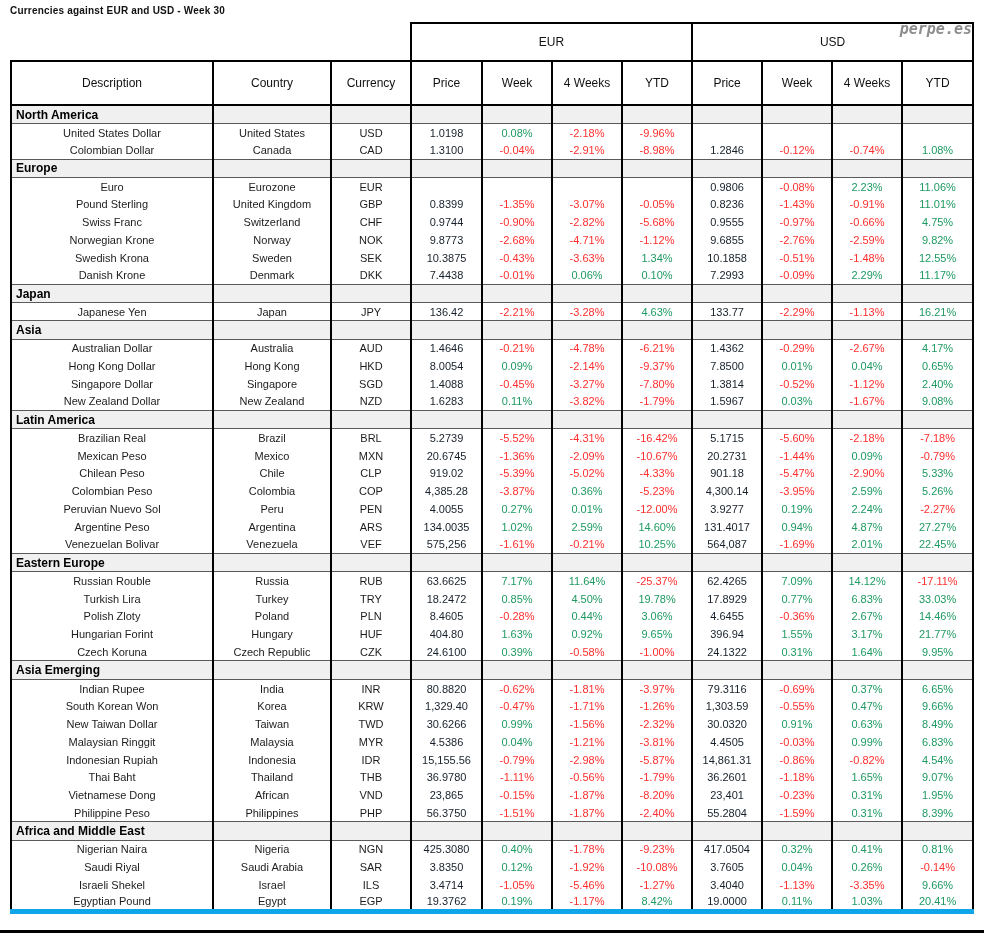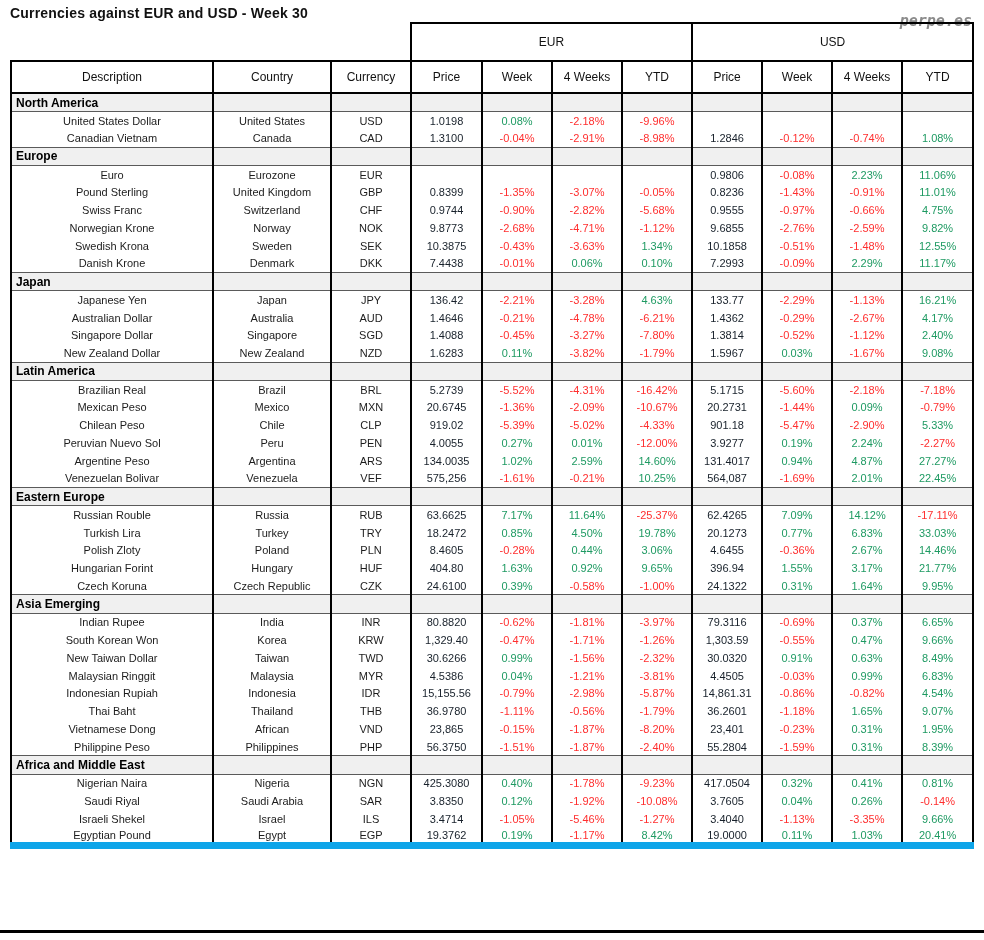--- a/index.html
+++ b/index.html
@@ -6,25 +6,25 @@
   html, body { margin: 0; padding: 0; }
   body {
     width: 984px; height: 940px;
     background: #ffffff;
     font-family: "Liberation Sans", sans-serif;
     position: relative;
     overflow: hidden;
   }
   .page-title {
     position: absolute; left: 10px; top: 5px;
-    font-size: 14px; font-weight: bold; color: #111111;
+    font-size: 10px; font-weight: bold; color: #111111;
     letter-spacing: 0.2px;
   }
   .brand {
-    position: absolute; right: 12px; top: 12px;
+    position: absolute; right: 12px; top: 20px;
     font-size: 15px; font-weight: bold; font-style: italic;
     color: #8c8c8c;
     font-family: "DejaVu Sans Mono", monospace;
   }
   table.fx {
     position: absolute; left: 10px; top: 22px;
     width: 962px;
     border-collapse: collapse;
     table-layout: fixed;
   }
@@ -34,33 +34,33 @@
     padding: 0;
   }
   
   tr.group-row { height: 38px; }
   tr.group-row .spacer { border: none; background: transparent; }
   tr.group-row th {
     border: 2px solid #000;
     font-size: 12px; font-weight: normal; color: #111;
   }
   
-  tr.cols-row { height: 32px; }
+  tr.cols-row { height: 44px; }
   tr.cols-row th {
     border: 2px solid #000;
     font-size: 12px; font-weight: normal; color: #111;
   }
   
   tbody td {
     border-left: 2px solid #000; border-right: 2px solid #000;
     border-top: none; border-bottom: none;
     height: 17.8px;
     font-size: 11px; color: #1c1c1c;
   }
-  tbody tr:last-child td { border-bottom: 7px solid #0ea5e9; }
+  tbody tr:last-child td { border-bottom: 5px solid #0ea5e9; }
   tr.section td {
     background: #f0f0f0;
     border-top: 1px solid #5a5a5a;
     border-bottom: 1px solid #5a5a5a;
     height: 18.5px;
   }
   tr.section td.sec-name {
     text-align: left; padding-left: 4px;
     font-size: 12px; font-weight: bold; color: #000;
   }
@@ -133,21 +133,21 @@
         <td class="price">1.0198</td>
         <td class="pos">0.08%</td>
         <td class="neg">-2.18%</td>
         <td class="neg">-9.96%</td>
         <td class="price"></td>
         <td></td>
         <td></td>
         <td></td>
       </tr>
       <tr>
-        <td>Canadian Vietnam</td>
+        <td>Colombian Dollar</td>
         <td>Canada</td>
         <td>CAD</td>
         <td class="price">1.3100</td>
         <td class="neg">-0.04%</td>
         <td class="neg">-2.91%</td>
         <td class="neg">-8.98%</td>
         <td class="price">1.2846</td>
         <td class="neg">-0.12%</td>
         <td class="neg">-0.74%</td>
         <td class="pos">1.08%</td>
@@ -262,34 +262,60 @@
         <td>JPY</td>
         <td class="price">136.42</td>
         <td class="neg">-2.21%</td>
         <td class="neg">-3.28%</td>
         <td class="pos">4.63%</td>
         <td class="price">133.77</td>
         <td class="neg">-2.29%</td>
         <td class="neg">-1.13%</td>
         <td class="pos">16.21%</td>
       </tr>
+      <tr class="section">
+        <td class="sec-name">Asia</td>
+        <td></td>
+        <td></td>
+        <td></td>
+        <td></td>
+        <td></td>
+        <td></td>
+        <td></td>
+        <td></td>
+        <td></td>
+        <td></td>
+      </tr>
       <tr>
         <td>Australian Dollar</td>
         <td>Australia</td>
         <td>AUD</td>
         <td class="price">1.4646</td>
         <td class="neg">-0.21%</td>
         <td class="neg">-4.78%</td>
         <td class="neg">-6.21%</td>
         <td class="price">1.4362</td>
         <td class="neg">-0.29%</td>
         <td class="neg">-2.67%</td>
         <td class="pos">4.17%</td>
       </tr>
       <tr>
+        <td>Hong Kong Dollar</td>
+        <td>Hong Kong</td>
+        <td>HKD</td>
+        <td class="price">8.0054</td>
+        <td class="pos">0.09%</td>
+        <td class="neg">-2.14%</td>
+        <td class="neg">-9.37%</td>
+        <td class="price">7.8500</td>
+        <td class="pos">0.01%</td>
+        <td class="pos">0.04%</td>
+        <td class="pos">0.65%</td>
+      </tr>
+      <tr>
         <td>Singapore Dollar</td>
         <td>Singapore</td>
         <td>SGD</td>
         <td class="price">1.4088</td>
         <td class="neg">-0.45%</td>
         <td class="neg">-3.27%</td>
         <td class="neg">-7.80%</td>
         <td class="price">1.3814</td>
         <td class="neg">-0.52%</td>
         <td class="neg">-1.12%</td>
@@ -354,20 +380,33 @@
         <td class="price">919.02</td>
         <td class="neg">-5.39%</td>
         <td class="neg">-5.02%</td>
         <td class="neg">-4.33%</td>
         <td class="price">901.18</td>
         <td class="neg">-5.47%</td>
         <td class="neg">-2.90%</td>
         <td class="pos">5.33%</td>
       </tr>
       <tr>
+        <td>Colombian Peso</td>
+        <td>Colombia</td>
+        <td>COP</td>
+        <td class="price">4,385.28</td>
+        <td class="neg">-3.87%</td>
+        <td class="pos">0.36%</td>
+        <td class="neg">-5.23%</td>
+        <td class="price">4,300.14</td>
+        <td class="neg">-3.95%</td>
+        <td class="pos">2.59%</td>
+        <td class="pos">5.26%</td>
+      </tr>
+      <tr>
         <td>Peruvian Nuevo Sol</td>
         <td>Peru</td>
         <td>PEN</td>
         <td class="price">4.0055</td>
         <td class="pos">0.27%</td>
         <td class="pos">0.01%</td>
         <td class="neg">-12.00%</td>
         <td class="price">3.9277</td>
         <td class="pos">0.19%</td>
         <td class="pos">2.24%</td>
@@ -426,21 +465,21 @@
         <td class="neg">-17.11%</td>
       </tr>
       <tr>
         <td>Turkish Lira</td>
         <td>Turkey</td>
         <td>TRY</td>
         <td class="price">18.2472</td>
         <td class="pos">0.85%</td>
         <td class="pos">4.50%</td>
         <td class="pos">19.78%</td>
-        <td class="price">20.1273</td>
+        <td class="price">17.8929</td>
         <td class="pos">0.77%</td>
         <td class="pos">6.83%</td>
         <td class="pos">33.03%</td>
       </tr>
       <tr>
         <td>Polish Zloty</td>
         <td>Poland</td>
         <td>PLN</td>
         <td class="price">8.4605</td>
         <td class="neg">-0.28%</td>

